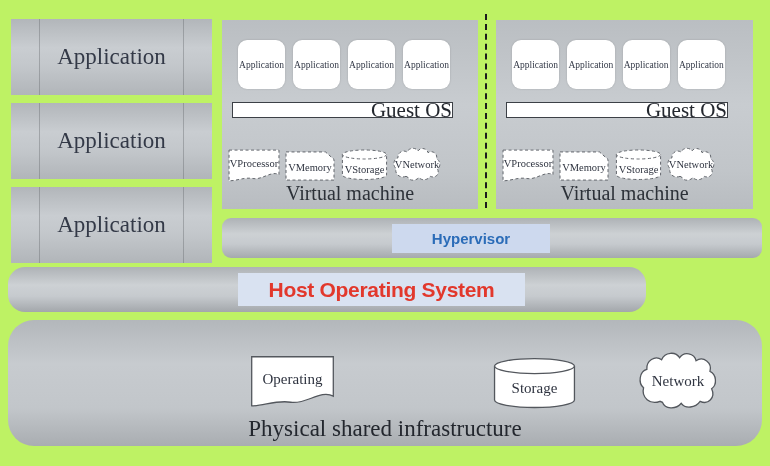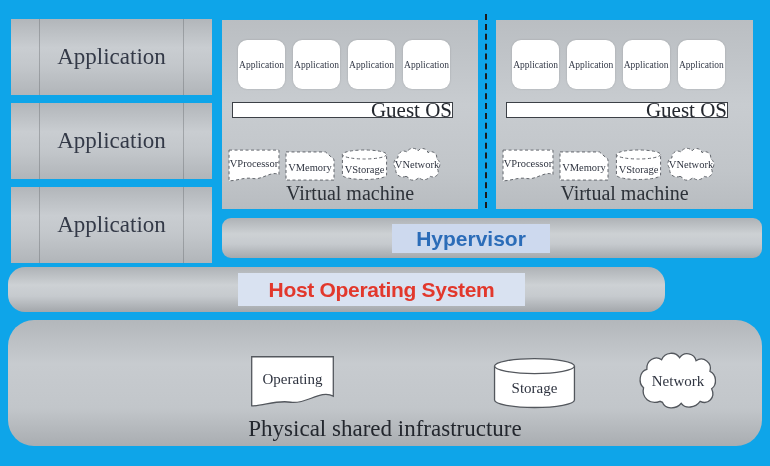--- a/index.html
+++ b/index.html
@@ -1,17 +1,17 @@
 <!DOCTYPE html>
 <html><head>
 <meta charset="utf-8">
 <style>
   html,body{margin:0;padding:0;background:#ffffff;}
   #canvas{
-    position:relative;width:770px;height:466px;background:#0ea5e9;overflow:hidden;
+    position:relative;width:770px;height:466px;background:#bef264;overflow:hidden;
     font-family:"Liberation Serif", serif;color:#2f3440;
   }
   .abs{position:absolute;}
 
   
   .app-big{
     left:11px;width:201px;height:76px;
     background:
       linear-gradient(90deg, rgba(100,104,108,0) 28px, rgba(100,104,108,.40) 28px, rgba(100,104,108,.40) 29px, rgba(0,0,0,0) 29px),
       linear-gradient(270deg, rgba(100,104,108,0) 28px, rgba(100,104,108,.40) 28px, rgba(100,104,108,.40) 29px, rgba(0,0,0,0) 29px),
@@ -55,28 +55,27 @@
   .divider{left:485px;top:14px;height:194px;width:0;border-left:2px dashed #1c1c1c;}
 
   
   .hyp-bar{
     left:222px;top:218px;width:540px;height:40px;border-radius:9px;
     background:linear-gradient(180deg,#aeb2b6,#cdd1d4 40%,#c6cace 65%,#a5a9ad);
   }
   .hyp-label{
     position:absolute;left:170px;top:6px;width:158px;height:29px;
     background:#cdd9ee;display:flex;align-items:center;justify-content:center;
-    font-family:"Liberation Sans", sans-serif;font-weight:bold;font-size:21px;color:#2b6cb8;
+    font-family:"Liberation Sans", sans-serif;font-weight:bold;font-size:15px;color:#2b6cb8;
   }
 
   
   .host-bar{
     left:8px;top:267px;width:638px;height:45px;border-radius:17px;
     background:linear-gradient(180deg,#aeb2b6,#cdd1d4 40%,#c6cace 65%,#a3a7ab);
-    padding-left:19px;
   }
   .host-label{
     position:absolute;left:230px;top:6px;width:287px;height:33px;
     background:#d9e2f1;display:flex;align-items:center;justify-content:center;
     font-family:"Liberation Sans", sans-serif;font-weight:bold;font-size:21px;color:#e2382c;
     letter-spacing:-0.3px;
   }
 
   
   .physical{

